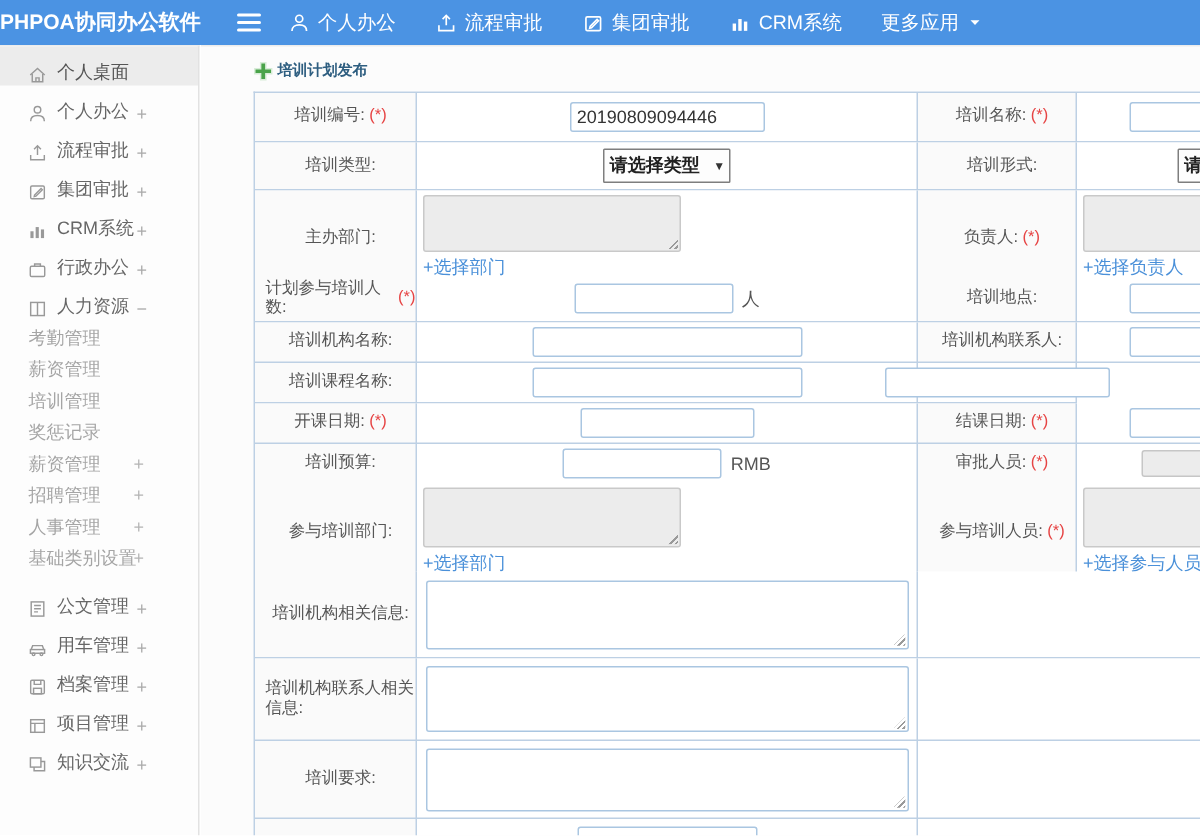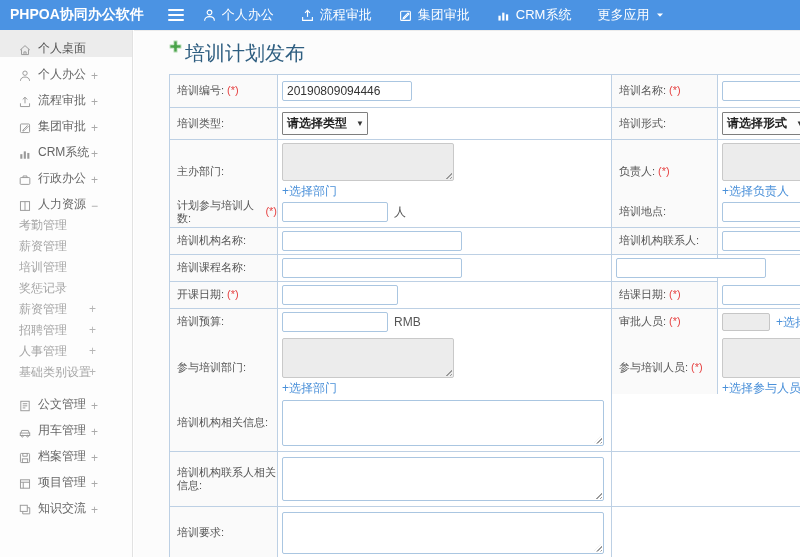--- a/index.html
+++ b/index.html
@@ -6,21 +6,21 @@
   body{
     width:800px;height:557px;overflow:hidden;position:relative;
     font-family:"Liberation Sans","DejaVu Sans",sans-serif;
     background:#fff;
   }
   
   .topbar{
     position:absolute;top:0;left:0;width:800px;height:30px;
     background:#4b93e3;display:flex;align-items:center;color:#fff;z-index:5;
   }
-  .logo{font-size:14px;font-weight:bold;margin-left:10px;white-space:nowrap;}
+  .logo{font-size:14px;font-weight:bold;white-space:nowrap;}
   .hamburger{margin-left:24px;width:16px;display:flex;flex-direction:column;gap:3px;cursor:pointer;}
   .hamburger i{display:block;height:2px;background:#fff;border-radius:1px;}
   .nav-items{display:flex;align-items:center;margin-left:18px;gap:26px;}
   .nav-item{display:flex;align-items:center;gap:5px;font-size:13px;cursor:pointer;white-space:nowrap;}
   .nav-item svg{display:block;}
   
   .sidebar{
     position:absolute;top:30px;left:0;width:133px;height:527px;
     background:#fdfdfd;border-right:1px solid #e2e2e2;box-sizing:border-box;
     border-top:1px solid #ececec;
@@ -38,35 +38,35 @@
     height:21px;line-height:21px;padding-left:19px;font-size:12px;
     color:#a5a5a5;position:relative;cursor:pointer;white-space:nowrap;
   }
   .side-sub li .plus{position:absolute;right:36px;color:#b5b5b5;}
   
   .content{
     position:absolute;top:30px;left:134px;width:666px;height:527px;
     background:#fcfcfc;overflow:hidden;border-top:1px solid #ececec;box-sizing:border-box;
   }
   .page-title{
-    margin:9px 0 7px 35px;font-size:20px;font-weight:normal;color:#2e5e80;
-    display:flex;align-items:flex-start;gap:3px;
+    margin:9px 0 7px 35px;font-size:10px;font-weight:bold;color:#2e5e80;
+    display:flex;align-items:flex-end;gap:3px;
   }
   .page-title .plus-ic{display:flex;}
   
   .form-table{
     margin-left:35px;width:768px;background:#fff;
     border-top:1px solid #bdd0e4;border-left:1px solid #bdd0e4;
   }
   .frow{display:grid;}
   .frow.split{grid-template-columns:108px 334px 106px 220px;}
   .frow.wide{grid-template-columns:108px 334px 326px;}
   .cell{
     border-right:1px solid #bdd0e4;border-bottom:1px solid #bdd0e4;
-    box-sizing:border-box;display:flex;align-items:center;position:relative;min-width:0;
+    box-sizing:border-box;display:flex;align-items:center;position:relative;min-width:0;justify-content:center;
   }
   .cell.label{background:#fafafa;padding-left:7px;font-size:11px;color:#555;line-height:1.2;}
   .cell.label .req{color:#e64444;margin-left:3px;font-size:11px;}
   .cell.field{background:#fff;padding:3px 4px;gap:6px;}
   .cell.field.stack{flex-direction:column;align-items:flex-start;justify-content:center;gap:2px;}
   .cell.filler{background:#fff;}
   input.txt{
     height:20px;border:1px solid #aac6e1;border-radius:2px;font-size:12px;
     padding:0 4px;box-sizing:border-box;color:#333;background:#fff;outline:none;
     font-family:"Liberation Sans","DejaVu Sans",sans-serif;

